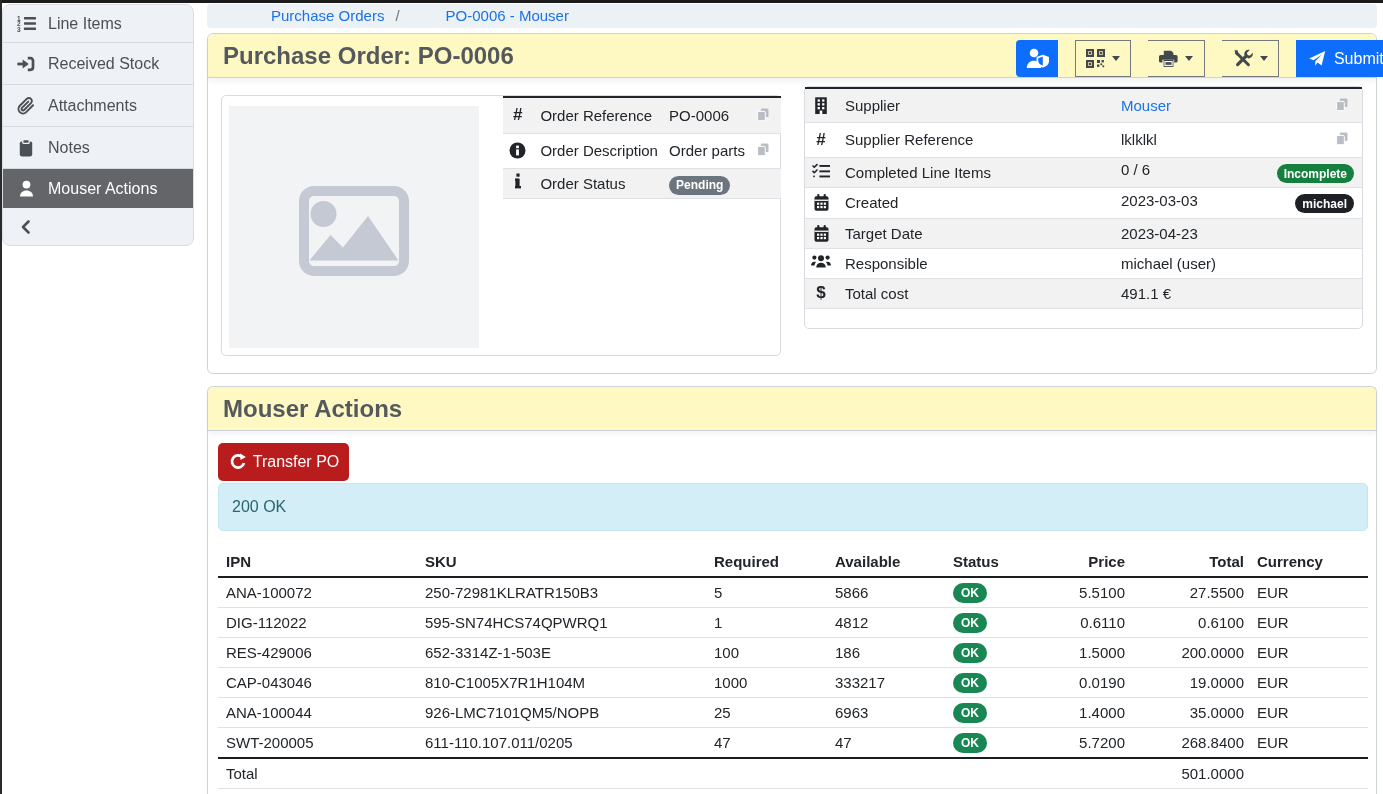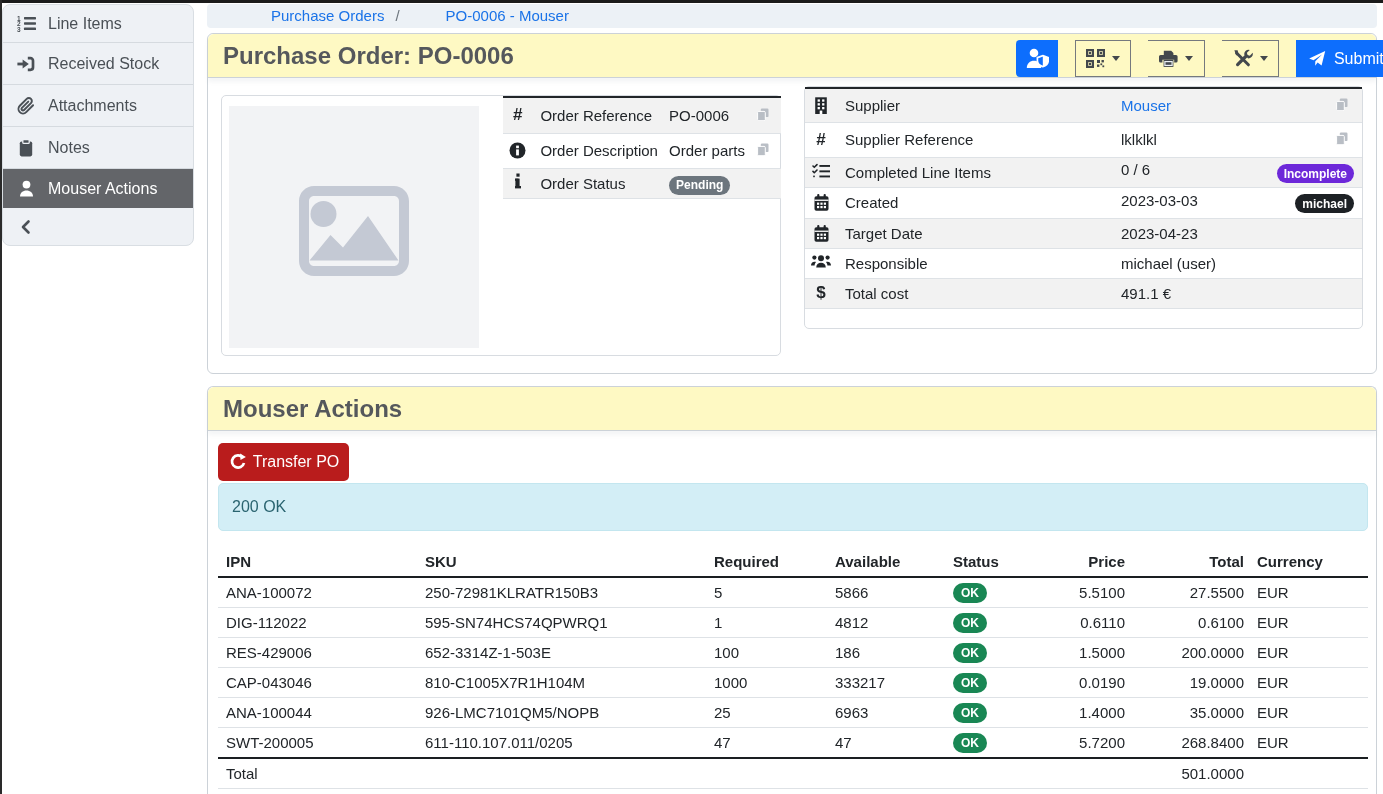--- a/index.html
+++ b/index.html
@@ -54,21 +54,21 @@
 table.dt tr.str td { background:#f2f2f2; }
 #dtL { position:absolute; left:281px; top:0px; width:278px; border-top:2px solid #212529; }
 #dtR { position:absolute; left:0px; top:0px; width:557px; border-top:2px solid #212529; }
 td.ic { width:40px; text-align:center; padding-right:8px; } td.ic b { font-size:17px; }
 td.cpy { width:40px; text-align:center; }
 .copyic { display:inline-block; }
 
 
 .badge { display:inline-block; border-radius:10px; color:#fff; font-weight:bold; font-size:12px; padding:2.5px 7px; line-height:14px; }
 .bg-gray { background:#6c757d; }
-.bg-red { background:#6d28d9; }
+.bg-red { background:#15803d; }
 .bg-dark { background:#1d2125; }
 .bg-green { background:#198754; border-radius:10px; font-size:12px; padding:3px 8px; line-height:14px; vertical-align:top; margin-top:1px; }
 
 a.lnk { color:#1a73e8; text-decoration:none; }
 
 
 #transferbtn { position:absolute; left:10px; top:56px; width:131px; height:38px; background:#b91c1c; border-radius:5px; color:#fff; font-size:16px; display:flex; align-items:center; justify-content:center; }
 #alert { position:absolute; left:10px; top:96px; width:1150px; height:48px; background:#d3eef6; border:1px solid #c3e6ef; border-radius:5px; color:#2a6470; font-size:16px; line-height:46px; }
 #alert .inner { padding-left:13px; }
 

